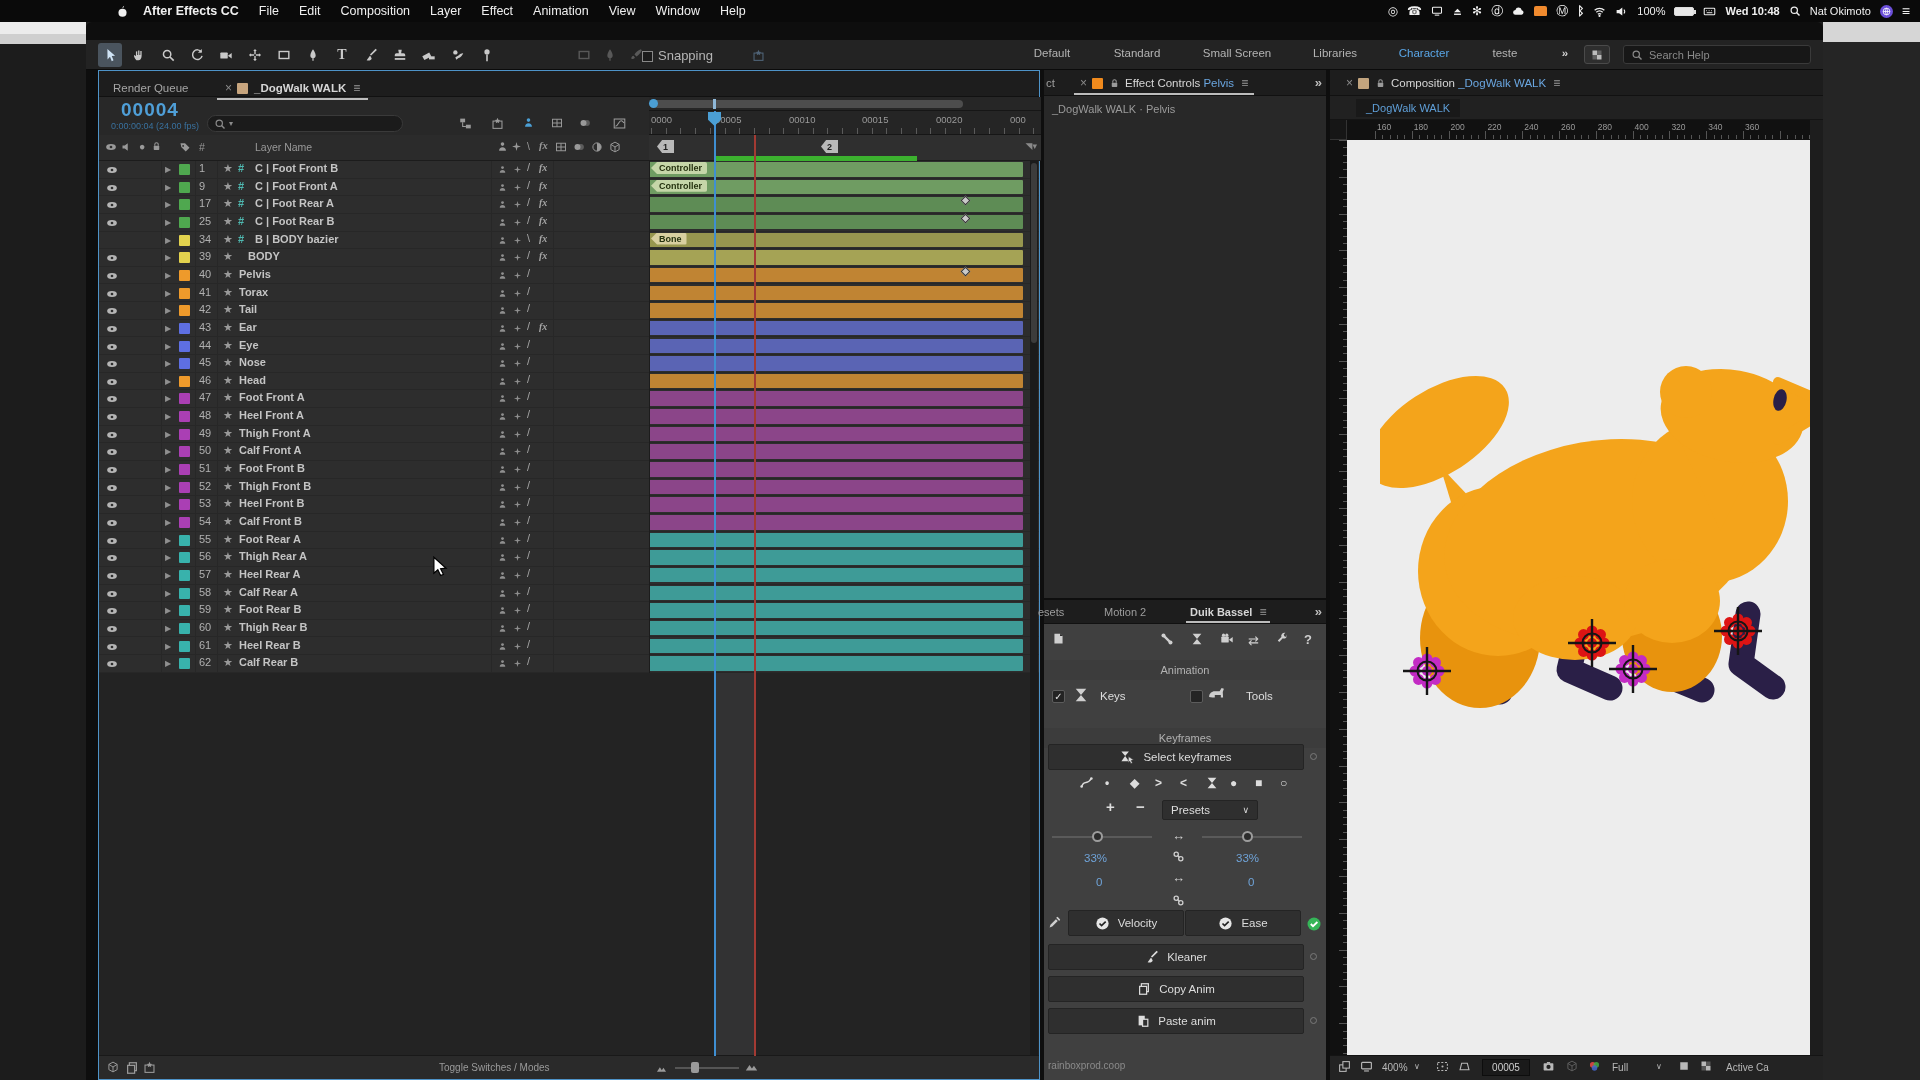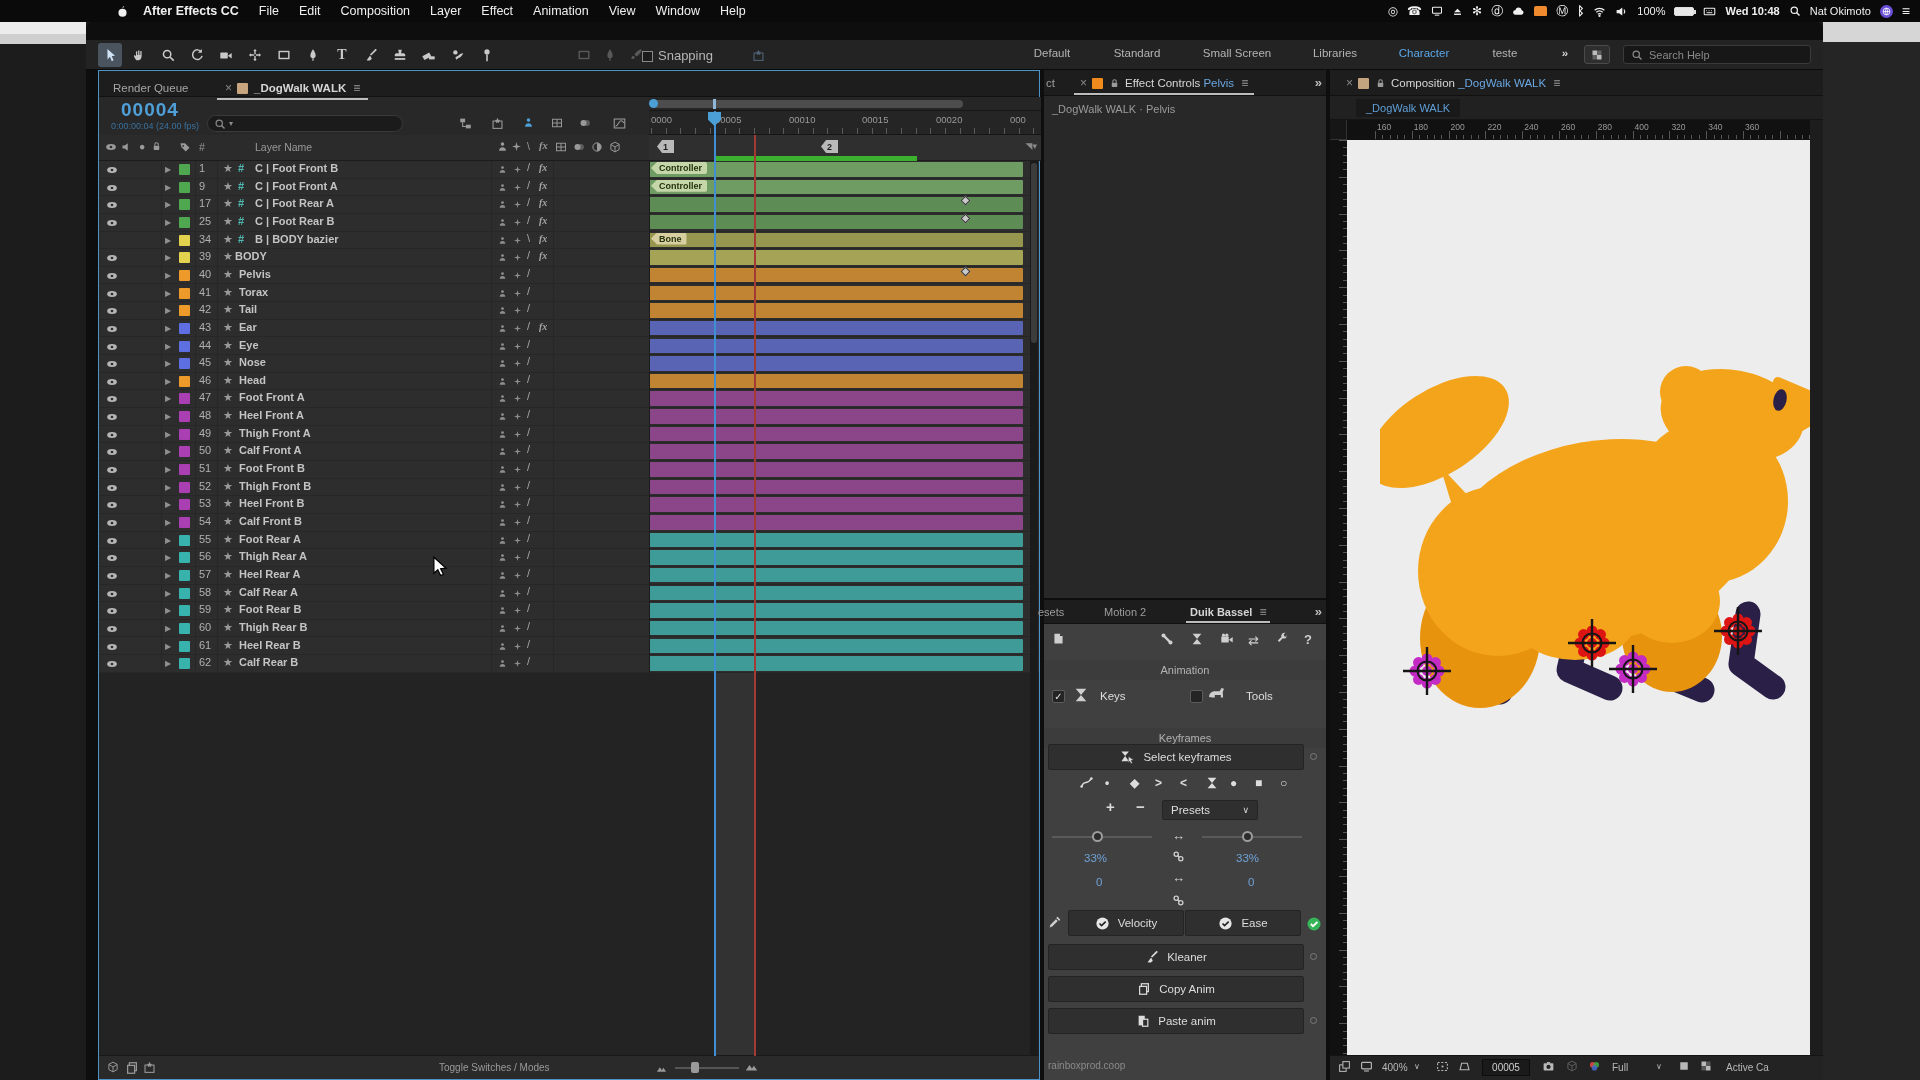--- a/index.html
+++ b/index.html
@@ -725,21 +725,21 @@
             <span class="rc-eye ico" style="top: 3px;">
               <svg width="12" height="12" viewBox="0 0 16 16" fill="currentColor">
                 <ellipse cx="8" cy="8" rx="6.5" ry="4"></ellipse>
                 <circle cx="8" cy="8" r="1.8" fill="#2d2d2d"></circle>
               </svg>
             </span>
             <span class="rc-tri">▶</span>
             <span class="rc-sw" style="background: rgb(226, 210, 78);"></span>
             <span class="rc-num">39</span>
             <span class="rc-star">★</span>
-            <span class="rc-name" style="left: 136px; text-align: center;">BODY</span>
+            <span class="rc-name" style="left: 149px; text-align: center;">BODY</span>
             <span class="rc-person ico" style="top: 3px; transform: scale(0.8);">
               <svg width="11" height="11" viewBox="0 0 16 16" fill="currentColor">
                 <circle cx="8" cy="4.5" r="2.6"></circle>
                 <path d="M3 14c0-3 2-5 5-5s5 2 5 5z"></path>
               </svg>
             </span>
             <span class="rc-sun ico" style="top: 3px; transform: scale(0.8);">
               <svg width="11" height="11" viewBox="0 0 16 16" fill="currentColor">
                 <path d="M8 1.5l1.3 5.2L14.5 8l-5.2 1.3L8 14.5 6.7 9.3 1.5 8l5.2-1.3z"></path>
               </svg>

